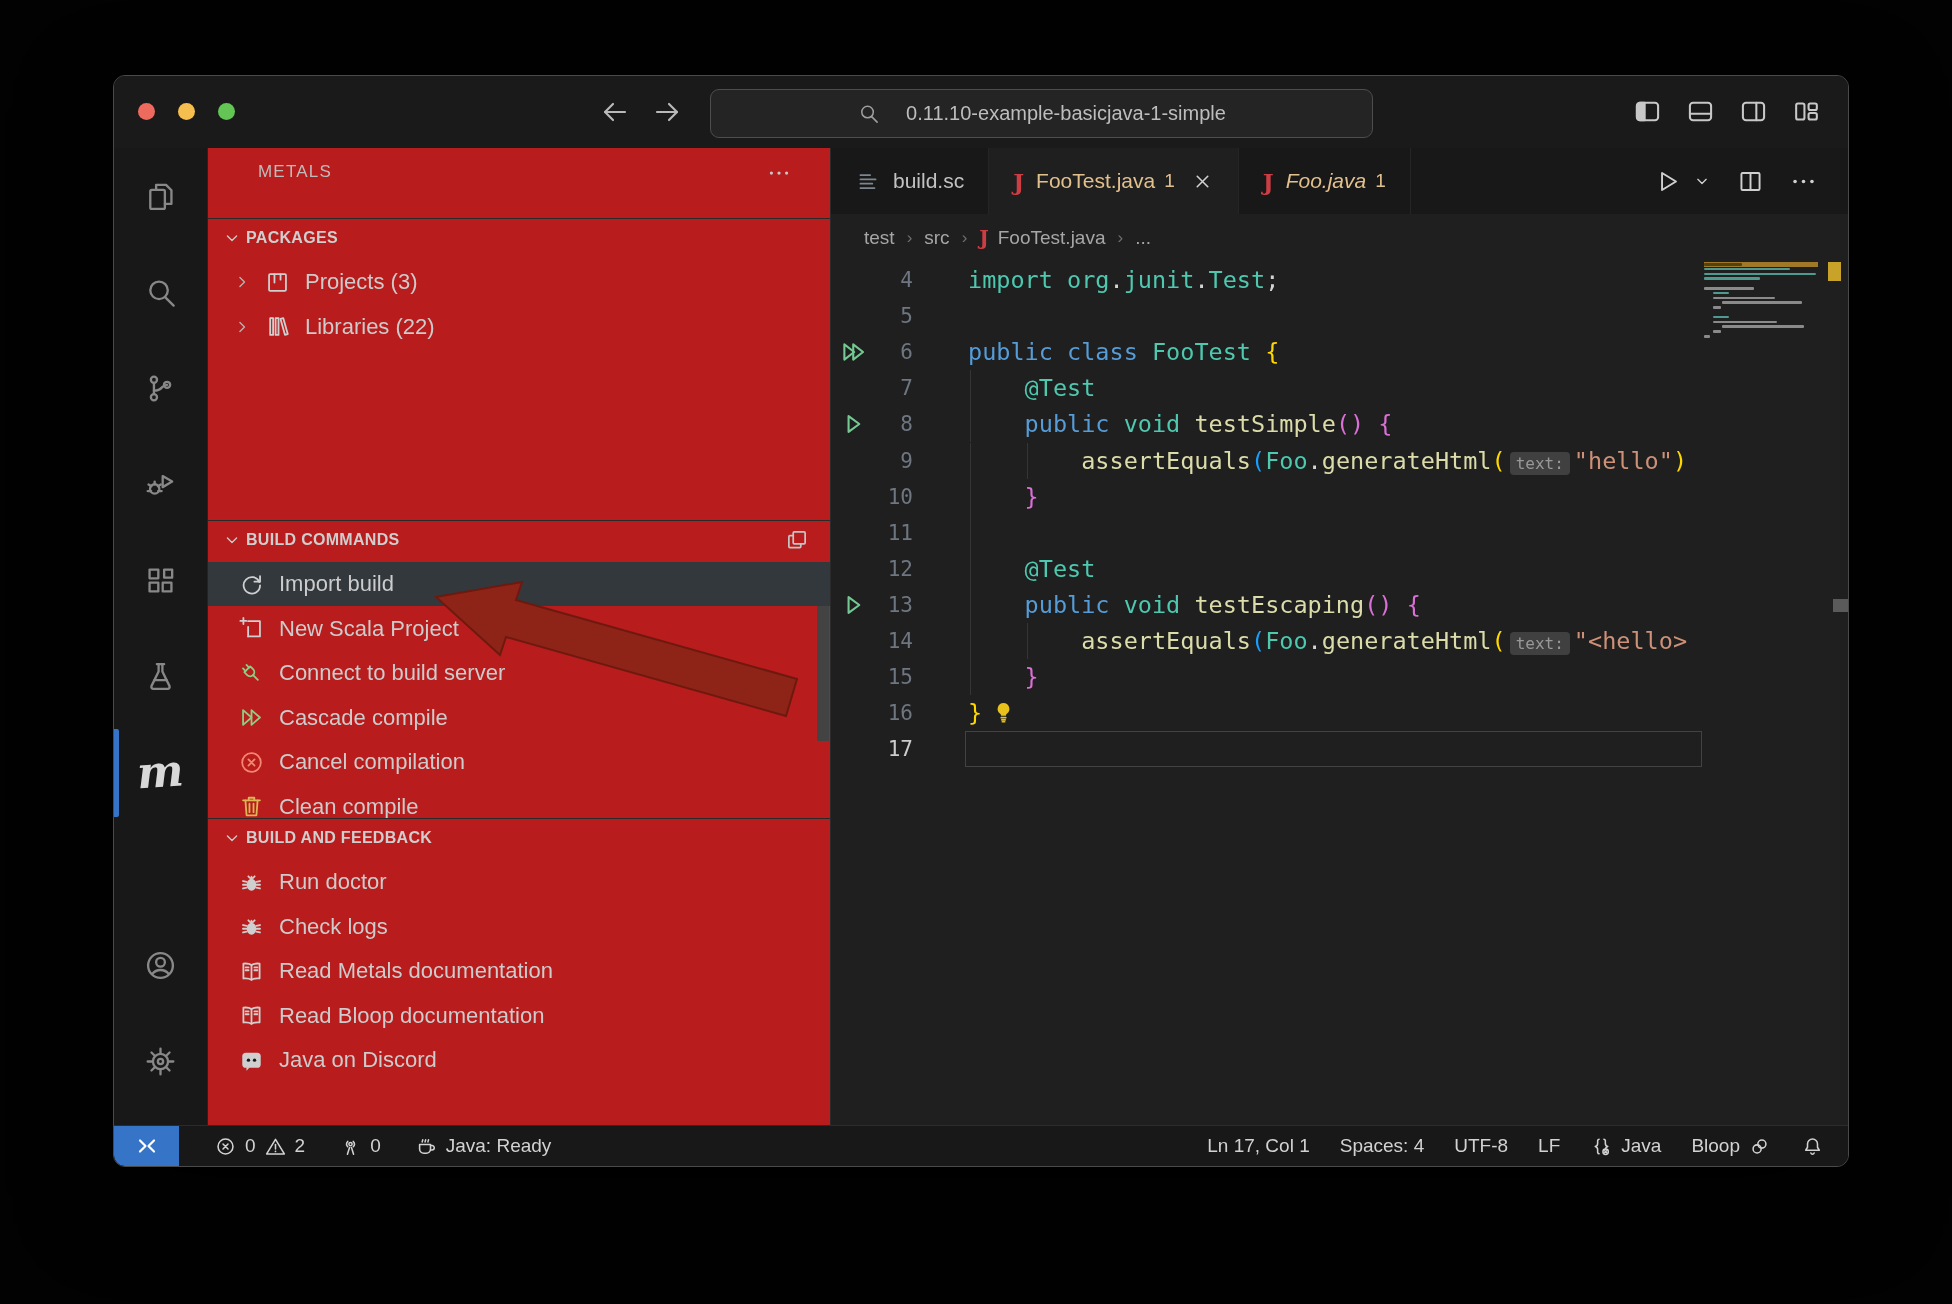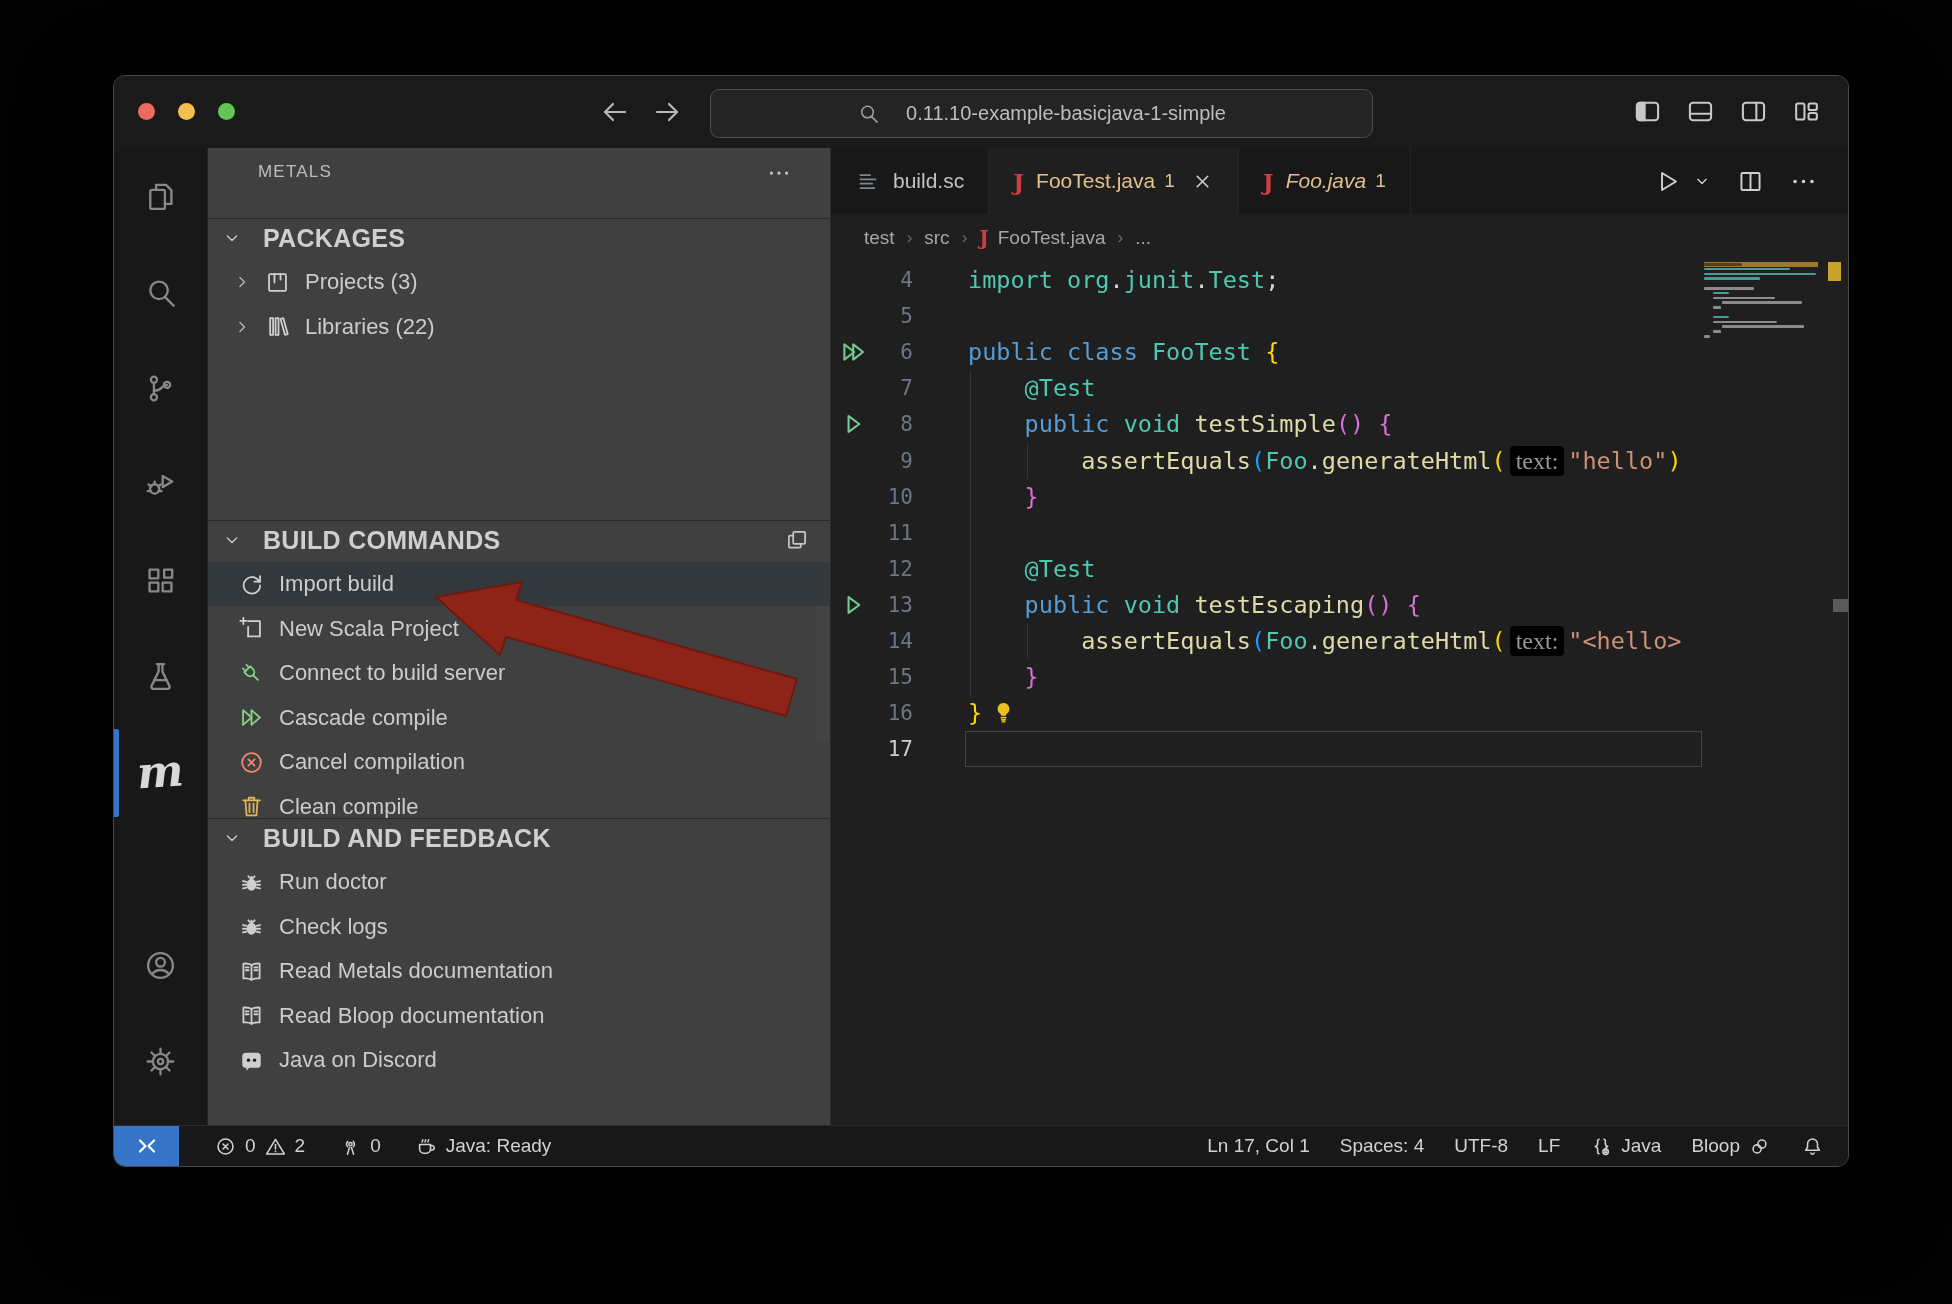--- a/index.html
+++ b/index.html
@@ -21,27 +21,27 @@
   .layouticons .ic{width:31px;height:31px;}
   
   .main{position:absolute;left:0;top:72px;right:0;height:978px;display:flex;}
   .activitybar{position:relative;width:93px;background:#181818;border-right:1px solid #242424;flex:none;}
   .actitem{position:absolute;left:0;width:93px;height:96px;display:flex;align-items:center;justify-content:center;color:#888;}
   .actitem .ic{width:35px;height:35px;}
   .actitem.active{color:#d8d8d8;}
   .actbar{position:absolute;left:0;width:5px;border-radius:0 2px 2px 0;background:#3574c6;}
   .metals-m{font-family:"DejaVu Serif",serif;font-style:italic;font-weight:bold;font-size:44px;line-height:1;transform:rotate(-4deg);}
   
-  .sidebar{position:relative;width:622px;background:#404040;border-right:1px solid #2b2b2b;flex:none;overflow:hidden;}
+  .sidebar{position:relative;width:622px;background:#b91c1c;border-right:1px solid #2b2b2b;flex:none;overflow:hidden;}
   .sb-title{position:absolute;left:50px;top:0;height:48px;display:flex;align-items:center;
             font-size:17px;letter-spacing:1.2px;color:#bdbdbd;}
   .sb-title-action{position:absolute;right:38px;top:12px;width:26px;height:26px;color:#c6c6c6;}
   .sb-header{position:absolute;left:0;right:0;height:38px;display:flex;align-items:center;border-top:1px solid #2a2a2a;}
   .sb-header .tw{width:20px;height:20px;color:#cccccc;margin-left:14px;}
-  .sb-header .lbl{margin-left:21px;font-size:25px;font-weight:bold;color:#cfcfcf;letter-spacing:.3px;}
+  .sb-header .lbl{margin-left:4px;font-size:16px;font-weight:bold;color:#cfcfcf;letter-spacing:.3px;}
   .sb-header .act{position:absolute;right:20px;width:26px;height:26px;color:#c6c6c6;}
   .sb-row{position:absolute;left:0;right:0;height:44px;display:flex;align-items:center;color:#cccccc;}
   .sb-row.hl{background:#33383d;}
   .sb-row .tw{width:20px;height:20px;color:#b5b5b5;margin-left:24px;flex:none;}
   .sb-row .ric{width:27px;height:27px;margin-left:30px;margin-right:14px;flex:none;color:#cfcfcf;}
   .sb-row.tree .ric{margin-left:12px;}
   .sb-row .lbl{font-size:22px;white-space:nowrap;}
   .sb-scrollbar{position:absolute;right:1px;width:12px;background:#434343;border-radius:1px;}
   
   .editor{position:relative;flex:1;background:#1f1f1f;overflow:hidden;}
@@ -64,21 +64,21 @@
   .breadcrumb .sep{margin:0 12px;color:#6f6f6f;font-size:17px;}
   .breadcrumb .jic{font-size:20px;font-weight:bold;color:#cc3e44;margin-right:9px;font-family:"DejaVu Serif",serif;}
   .crumb{display:flex;align-items:center;}
   .code-pane{position:absolute;left:0;top:114px;right:0;bottom:0;font-family:"DejaVu Sans Mono",monospace;}
   .code-row{position:absolute;left:0;right:0;height:36px;}
   .lnum{position:absolute;left:0;top:0;width:82px;text-align:right;font-size:21px;color:#6e7681;line-height:36px;}
   .code-row.cur .lnum{color:#cccccc;}
   .ctext{position:absolute;left:137px;top:0;line-height:36px;font-size:23.5px;white-space:pre;color:#d4d4d4;}
   .tok-kw{color:#569CD6}.tok-ty{color:#4EC9B0}.tok-fn{color:#DCDCAA}.tok-str{color:#CE9178}
   .tok-fg{color:#D4D4D4}.tok-b1{color:#FFD700}.tok-b2{color:#DA70D6}.tok-b3{color:#179FFF}
-  .tok-inlay{background:#000000;color:#989898;border-radius:4px;padding:2px 6px;font-size:24px;margin:0 4px;font-family:Liberation Serif, serif;}
+  .tok-inlay{background:#404040;color:#989898;border-radius:4px;padding:2px 6px;font-size:16px;margin:0 4px;}
   .runbtn{position:absolute;left:8px;top:4px;width:28px;height:28px;color:#73c991;}
   .guide{position:absolute;top:0;width:1px;height:36px;background:#353535;}
   .curline{position:absolute;left:134px;right:146px;top:0;height:36px;border:1px solid #424242;box-sizing:border-box;}
   .bulb{display:inline-block;width:27px;height:27px;vertical-align:-5px;margin-left:8px;}
   
   .minimap{position:absolute;top:114px;width:114px;right:30px;}
   .mrow{position:relative;height:4.8px;}
   .mbar{position:absolute;top:1px;height:2.7px;border-radius:1px;}
   .m-hl{background:#52420f;}
   .mrow.hlrow{background:#a07828;}

